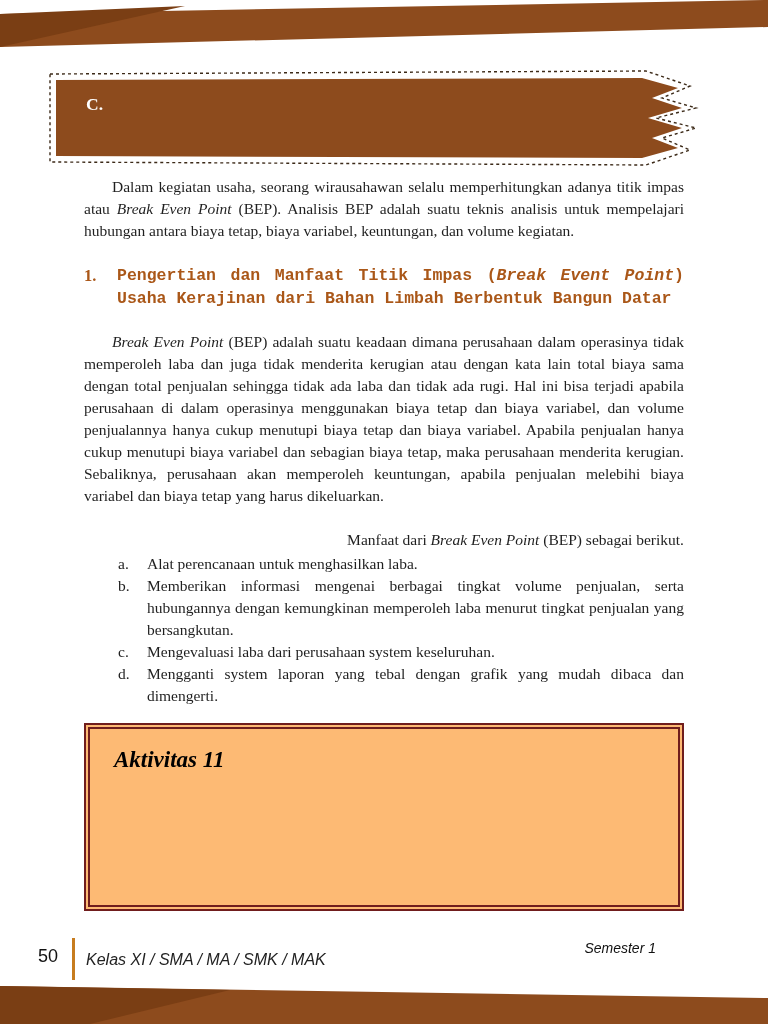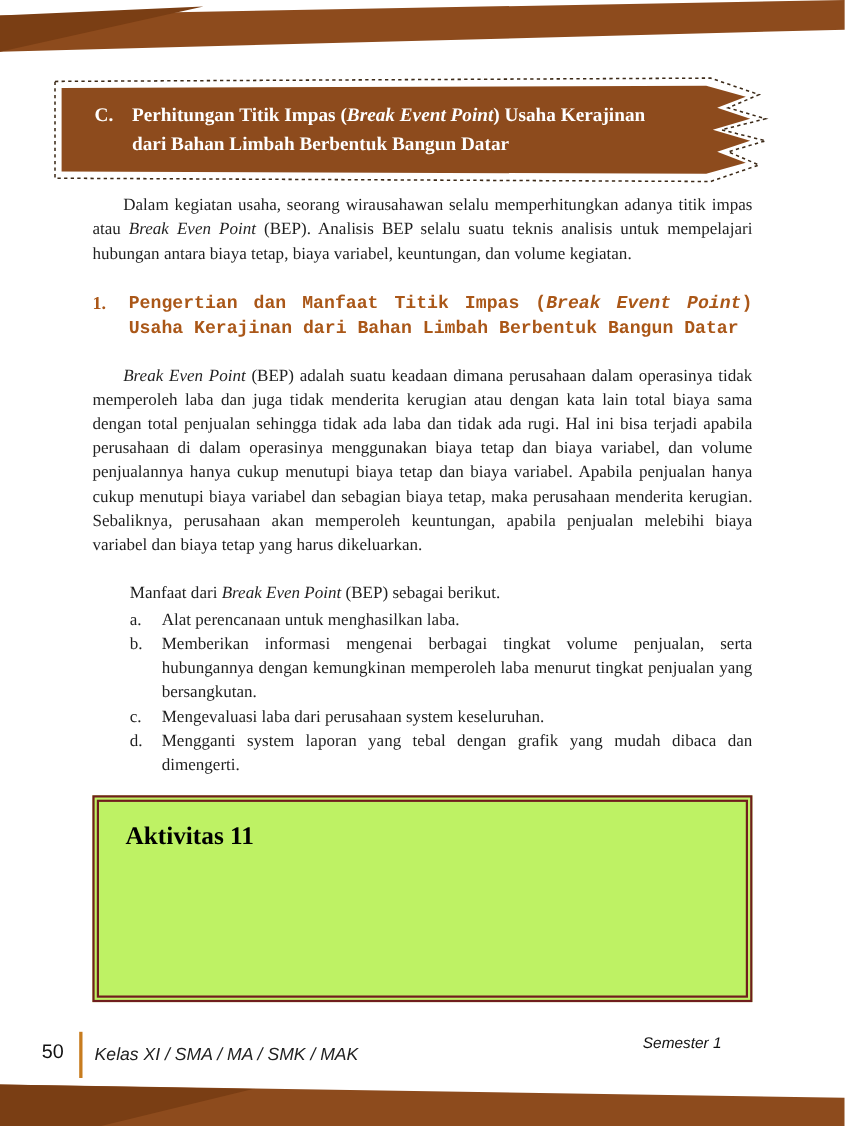--- a/index.html
+++ b/index.html
@@ -39,33 +39,34 @@
   .para { text-indent:28px; margin-bottom:22px; }
 
   .section-heading {
     display:flex; color:#aa5718; font-weight:bold;
     font-size:16.5px; line-height:23px; margin-bottom:21px;
     text-align:justify;
   }
   .section-marker { width:33px; flex:none; }
   .section-title { flex:1;font-family:Liberation Mono, monospace; }
 
-  .benefits-lead { margin-left:34px; margin-bottom:2px; text-align:left; }
+  .benefits-lead { margin-left:34px; margin-bottom:2px; text-align:right; }
   .benefits-list { margin-left:34px; list-style:none; }
   .benefit-item { display:flex; }
   .benefit-marker { width:29px; flex:none; }
   .benefit-text { flex:1; text-align:justify; }
 
   
   .activity {
     margin-top:16px;
-    background:#bef264;
+    background:#fdba74;
     border:6px double #701d1d;
     padding:16px 22px 18px 22px;
     min-height:188px;
+    font-style:italic;
   }
   .activity-title { font-size:23px; font-weight:bold; color:#000; margin:4px 0 14px 2px; }
   .activity-body { font-size:15.5px; line-height:21px; text-align:justify; color:#141414; }
 
   
   .footer { position:absolute; left:0; right:12px; top:936px; height:48px; font-family:"Liberation Sans", sans-serif; }
   .page-number { position:absolute; left:38px; top:10px; font-size:18px; color:#111; }
   .footer-bar { position:absolute; left:72px; top:2px; width:3px; height:42px; background:#c77c1f; }
   .footer-left { position:absolute; left:86px; top:15px; font-style:italic; font-size:16px; color:#222; }
   .footer-right { position:absolute; right:100px; top:4px; font-style:italic; font-size:14px; color:#111; }
@@ -84,27 +85,26 @@
     </svg>
   </div>
 
   <div class="ribbon-wrap">
     <svg class="ribbon-svg" viewBox="0 0 640 80" preserveAspectRatio="none">
       <path d="M-6,-4 L590,-7 L634,8 L606,20 L640,30 L600,40 L640,50 L606,60 L634,72 L590,87 L-6,84 Z" fill="none" stroke="#3c2a18" stroke-width="1.4" stroke-dasharray="3 3"></path>
       <path d="M0,2 L586,0 L622,10 L596,20 L626,30 L592,40 L626,50 L596,60 L622,70 L586,80 L0,78 Z" fill="#8d4b1d"></path>
     </svg>
     <div class="ribbon-text">
       <span class="ribbon-marker">C.</span>
-      <span class="ribbon-title"><span>Perhitungan Titik Impas (</span><i>Break Event Point</i><span>) Usaha Kerajinan dari Bahan Limbah Berbentuk Bangun Datar</span></span>
     </div>
   </div>
 
   <div class="content">
 
-    <p class="para"><span>Dalam kegiatan usaha, seorang wirausahawan selalu memperhitungkan adanya titik impas atau </span><i>Break Even Point</i><span> (BEP). Analisis BEP selalu suatu teknis analisis untuk mempelajari hubungan antara biaya tetap, biaya variabel, keuntungan, dan volume kegiatan.</span></p>
+    <p class="para"><span>Dalam kegiatan usaha, seorang wirausahawan selalu memperhitungkan adanya titik impas atau </span><i>Break Even Point</i><span> (BEP). Analisis BEP adalah suatu teknis analisis untuk mempelajari hubungan antara biaya tetap, biaya variabel, keuntungan, dan volume kegiatan.</span></p>
 
     <div class="section-heading">
       <span class="section-marker">1.</span>
       <span class="section-title"><span>Pengertian dan Manfaat Titik Impas (</span><i>Break Event Point</i><span>) Usaha Kerajinan dari Bahan Limbah Berbentuk Bangun Datar</span></span>
     </div>
 
     <p class="para"><i>Break Even Point</i><span> (BEP) adalah suatu keadaan dimana perusahaan dalam operasinya tidak memperoleh laba dan juga tidak menderita kerugian atau dengan kata lain total biaya sama dengan total penjualan sehingga tidak ada laba dan tidak ada rugi. Hal ini bisa terjadi apabila perusahaan di dalam operasinya menggunakan biaya tetap dan biaya variabel, dan volume penjualannya hanya cukup menutupi biaya tetap dan biaya variabel. Apabila penjualan hanya cukup menutupi biaya variabel dan sebagian biaya tetap, maka perusahaan menderita kerugian. Sebaliknya, perusahaan akan memperoleh keuntungan, apabila penjualan melebihi biaya variabel dan biaya tetap yang harus dikeluarkan.</span></p>
 
     <p class="benefits-lead"><span>Manfaat dari </span><i>Break Even Point</i><span> (BEP)  sebagai berikut.</span></p>
 

